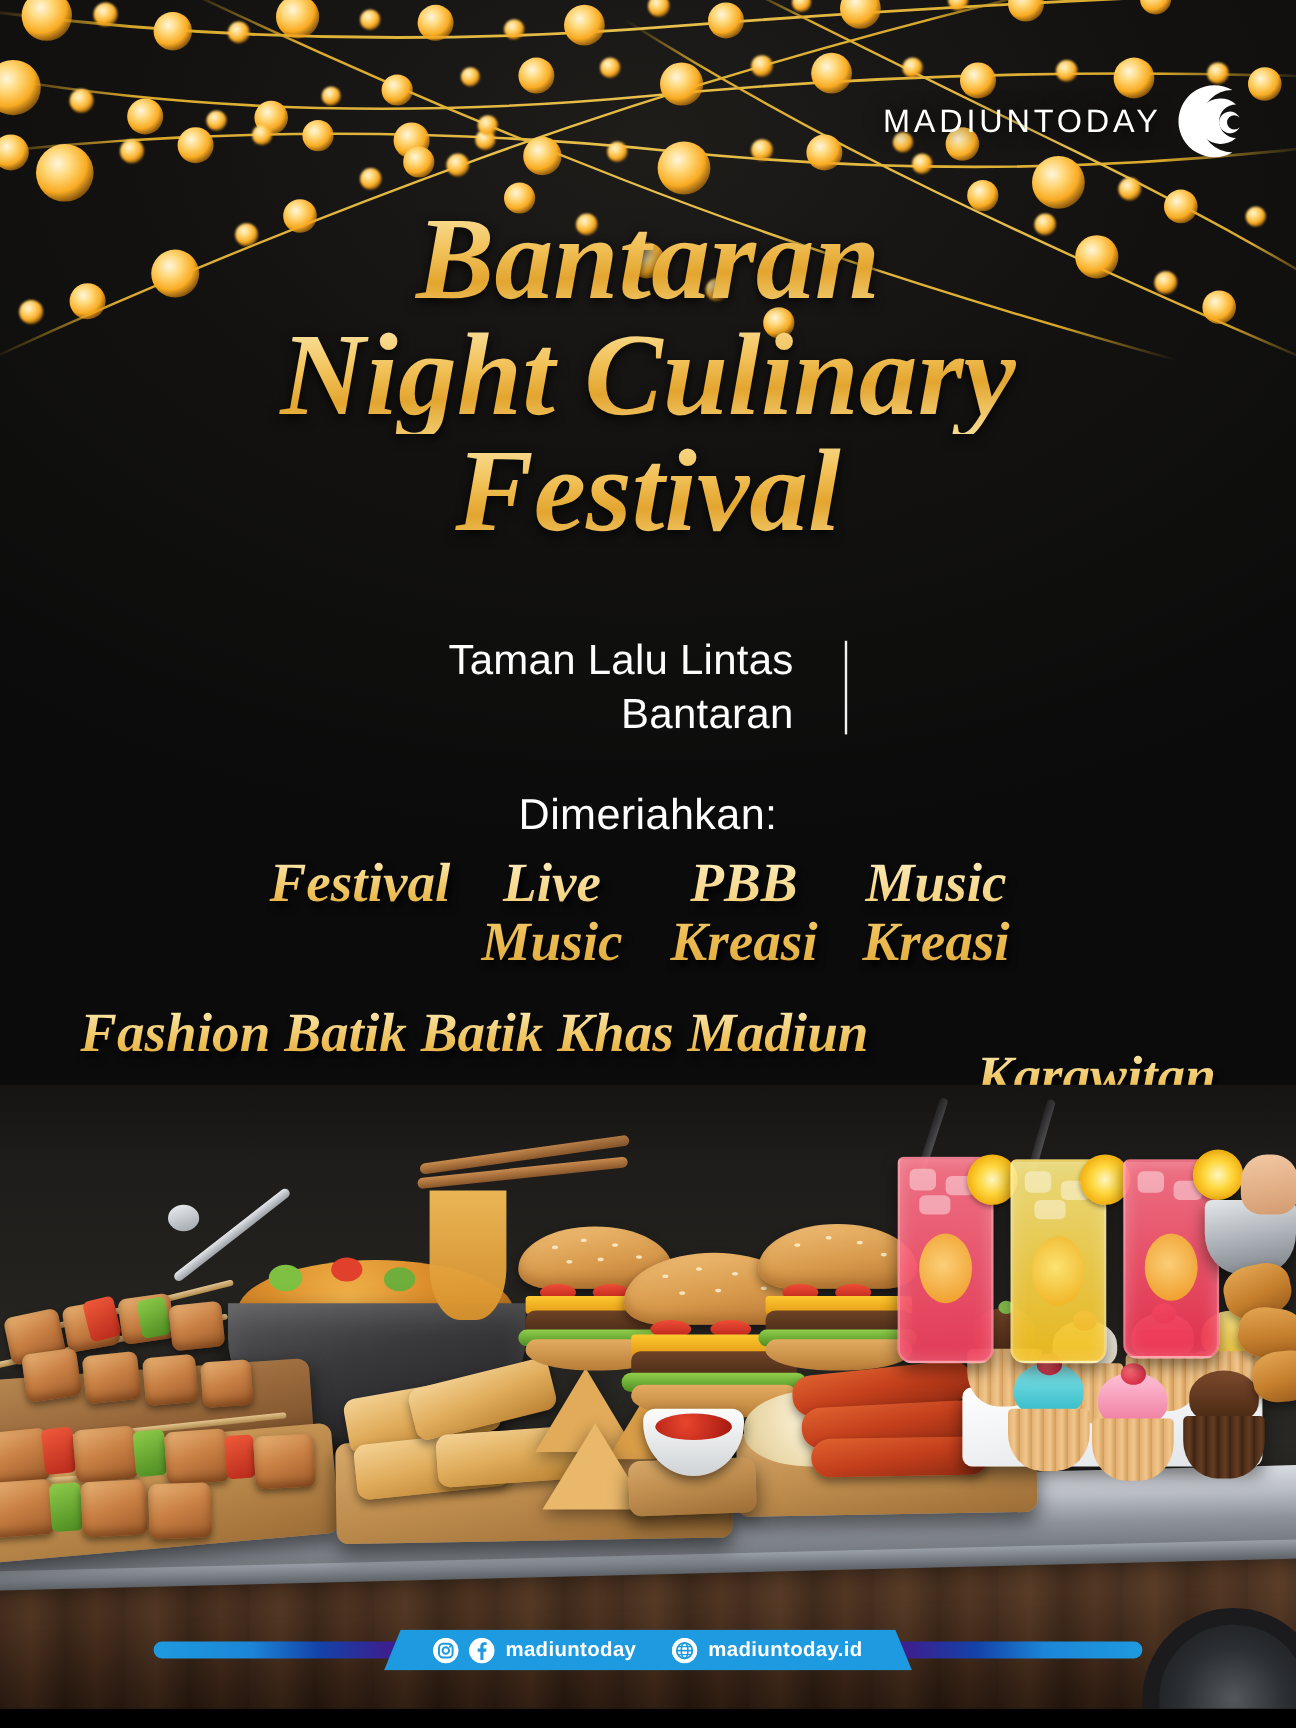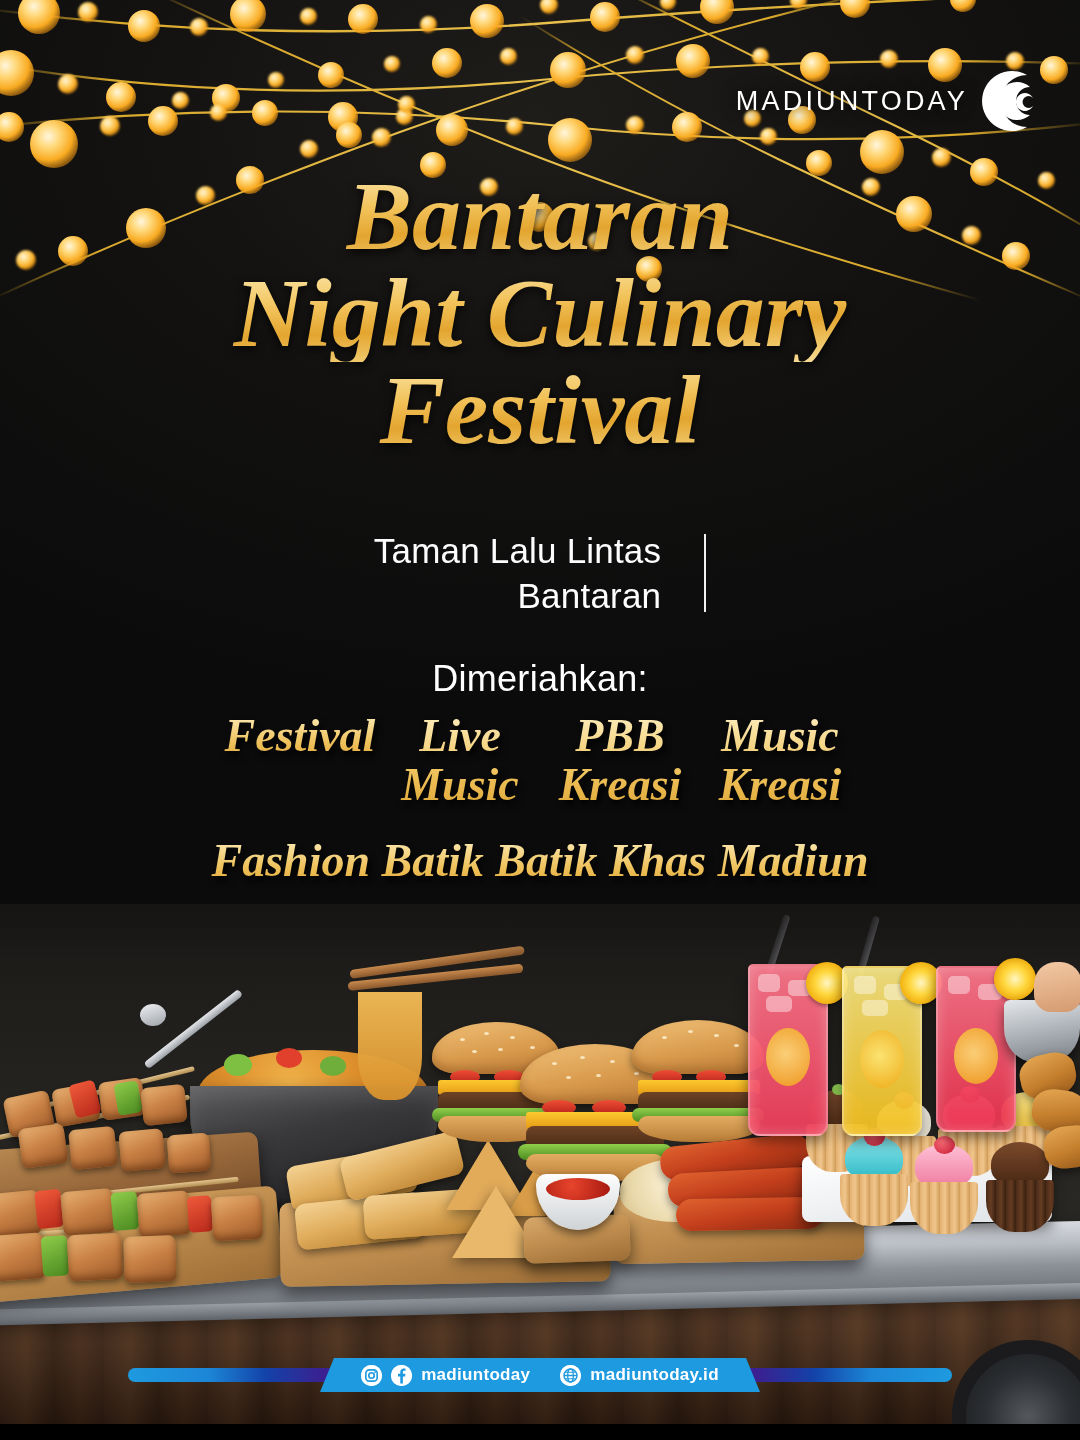--- a/index.html
+++ b/index.html
@@ -327,20 +327,21 @@
       <span class="w">Music</span>
       <span class="w">Kreasi</span>
     </div>
   </div>
 
   <div class="acts2">
     <div class="act-wide gold">
       <span class="w">Fashion Batik</span>
       <span class="w">Batik Khas Madiun</span>
     </div>
+    <div class="act-kara gold">Karawitan</div>
   </div>
 
   <div class="photo">
     <div class="bgwall"></div>
     <div class="photo-fade"></div>
     <div class="lightpool"></div>
 
     <div class="wood"></div>
     <div class="wood-sheen"></div>
     <div class="counter"></div>

